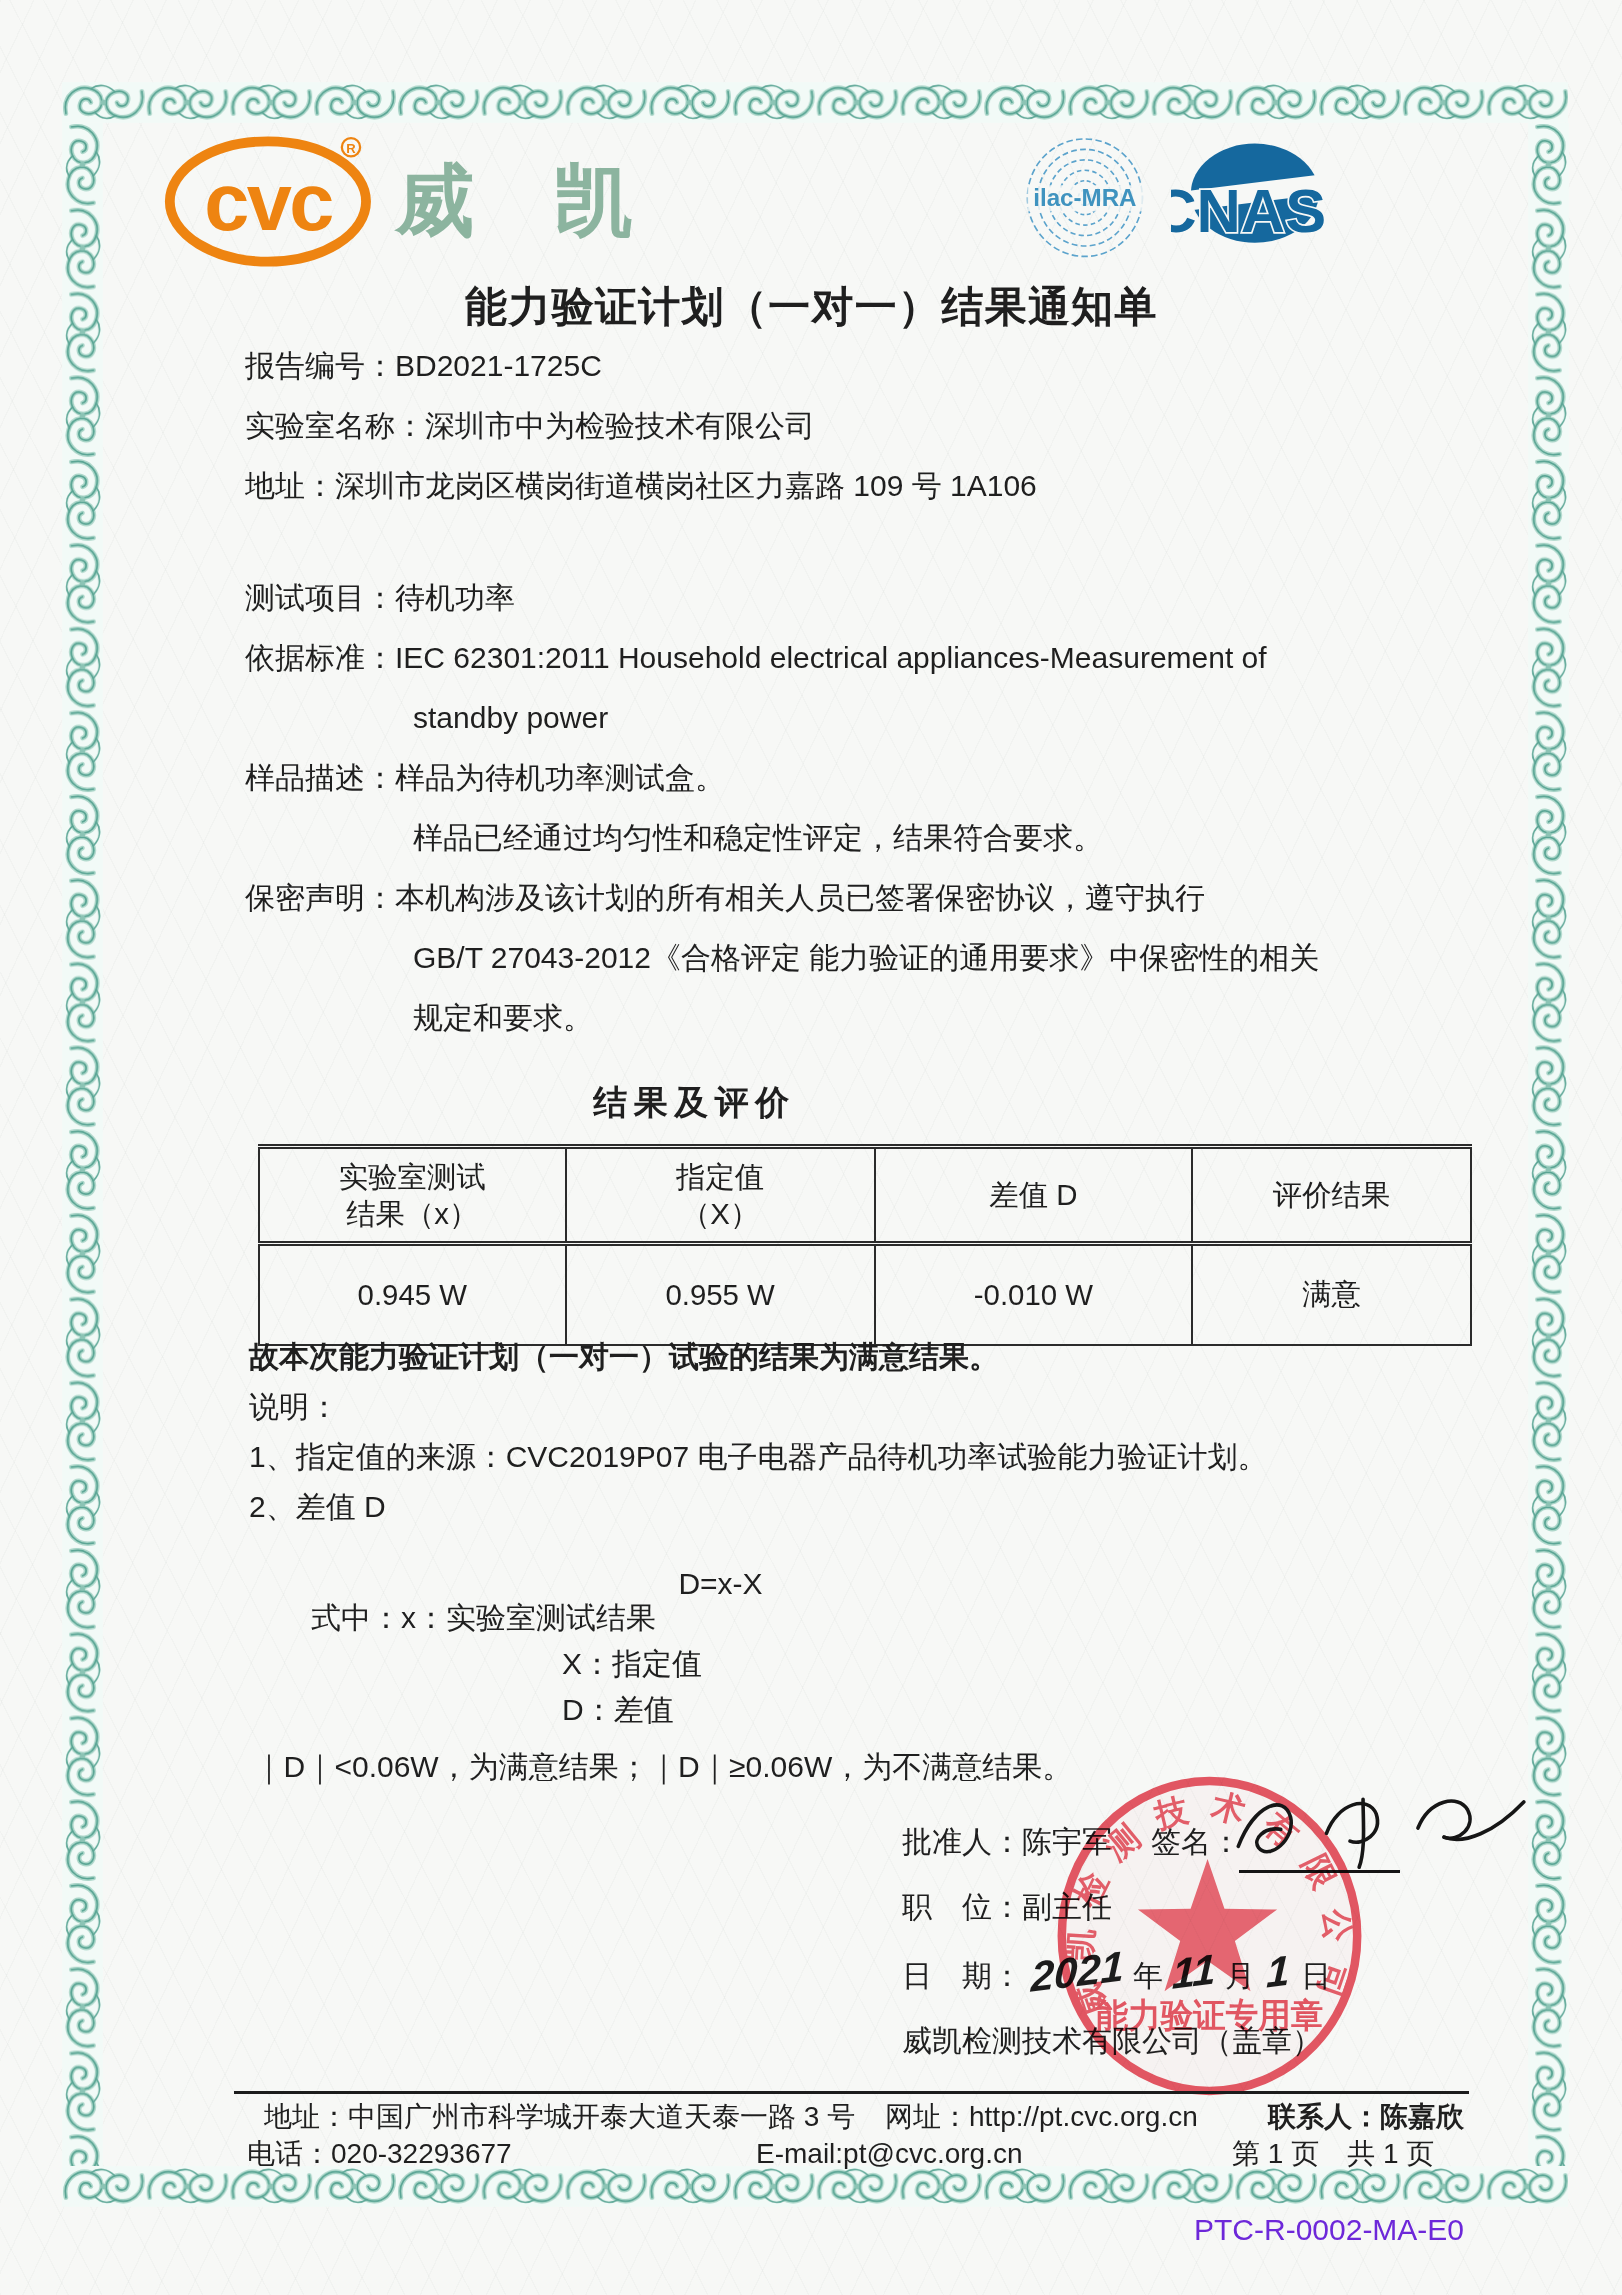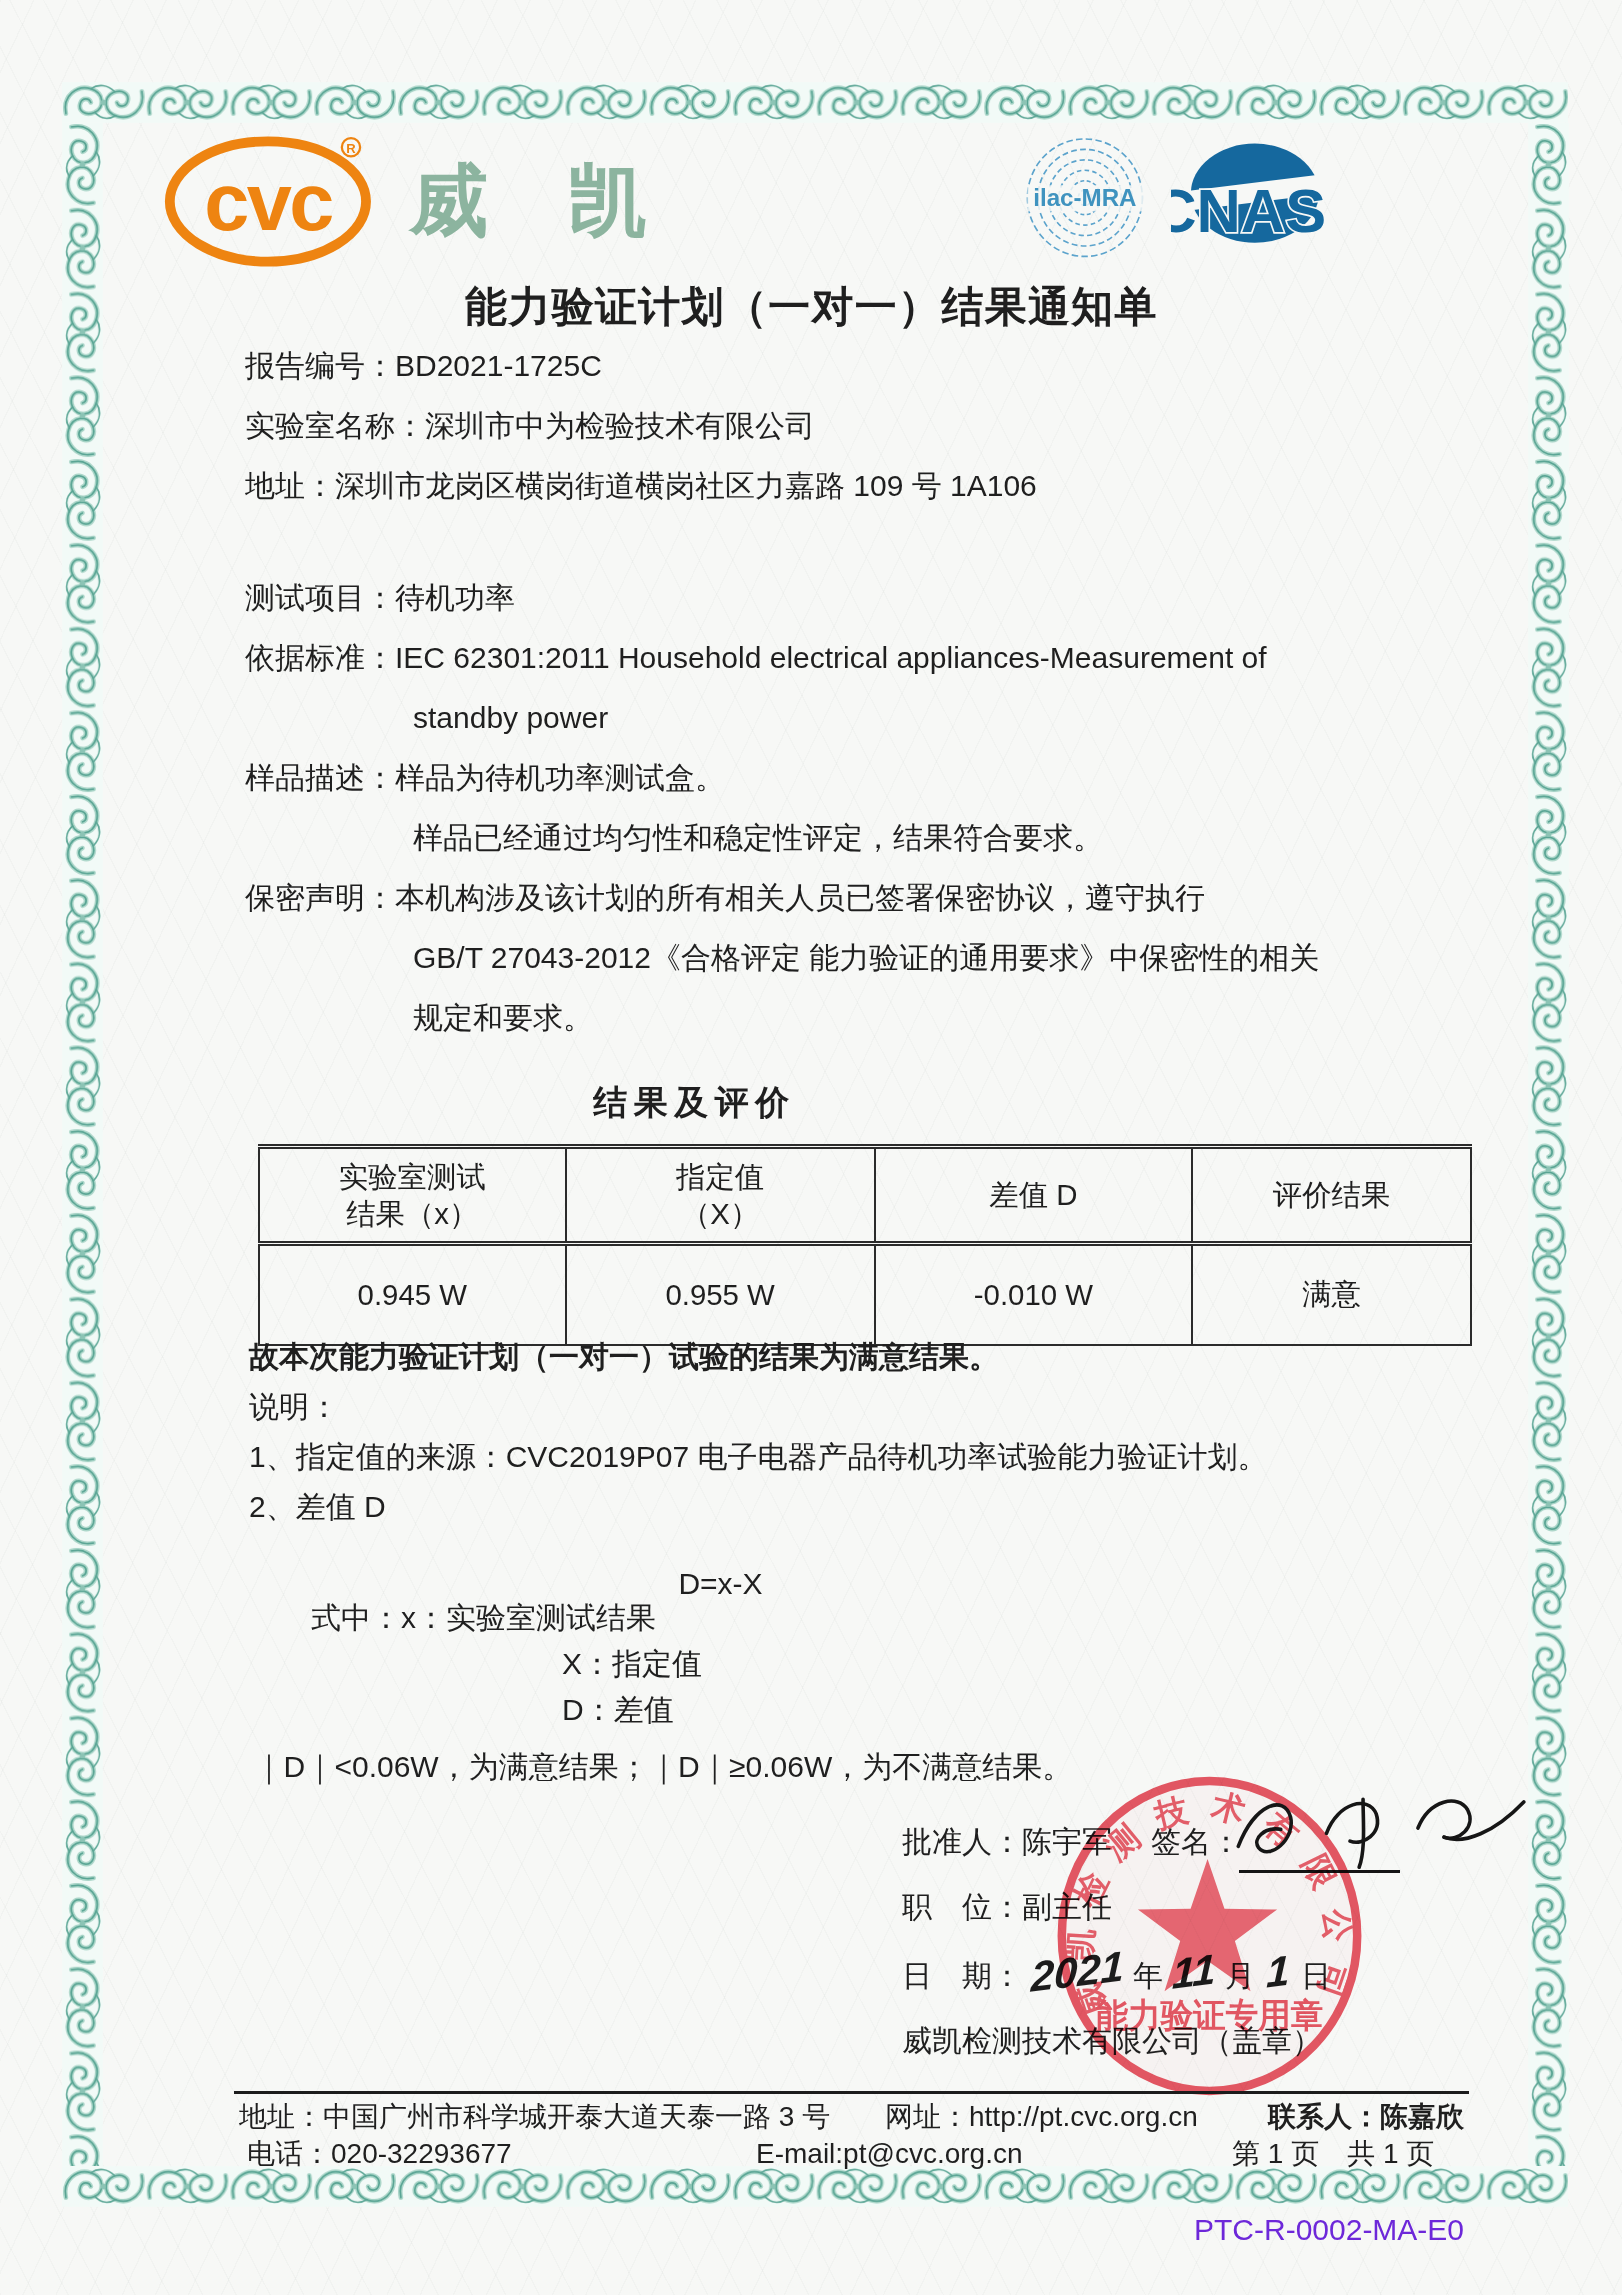--- a/index.html
+++ b/index.html
@@ -11,21 +11,21 @@
   .page::before{
     content:"";position:absolute;inset:0;pointer-events:none;
     background:
       repeating-linear-gradient(115deg, rgba(140,152,146,0.05) 0 1.3px, transparent 1.3px 30px),
       repeating-linear-gradient(63deg, rgba(140,152,146,0.05) 0 1.3px, transparent 1.3px 30px);
   }
   .abs{position:absolute;}
   
   .strip{position:absolute;}
   
-  .brand-cn{position:absolute;left:409px;top:161px;font-size:79px;line-height:79px;
+  .brand-cn{position:absolute;left:395px;top:161px;font-size:79px;line-height:79px;
     font-weight:bold;color:#8cb49f;letter-spacing:29px;white-space:nowrap;}
   .accred{position:absolute;left:1326px;top:135px;width:236px;font-weight:bold;color:#232323;}
   .accred div{font-size:18.3px;line-height:21.6px;white-space:nowrap;}
   .accred .lat{font-size:17px;}
   
   .title{position:absolute;left:0;top:283px;width:1623px;text-align:center;
     font-size:42px;line-height:47px;font-weight:bold;letter-spacing:1.3px;}
   
   .info{position:absolute;left:245px;top:336px;}
   .line{font-size:30px;line-height:60px;white-space:nowrap;}
@@ -244,21 +244,21 @@
     <g fill="none" stroke="#161616" stroke-width="5.5" stroke-linecap="round">
       <path d="M15,100 C40,35 85,20 95,55 C103,90 62,122 46,102 C36,88 56,70 80,74"></path>
       <path d="M150,80 C168,32 214,22 226,50 C236,80 206,100 186,92"></path>
       <path d="M206,28 C206,60 210,106 200,132"></path>
       <path d="M290,72 C308,28 352,20 366,44 C380,70 352,94 330,86"></path>
       <path d="M330,86 C360,98 408,78 452,32"></path>
     </g>
   </svg>
 
   <div class="foot-rule"></div>
-  <div class="fp" style="left:239px;top:2100px;"><span>地址：</span><span>中国广州市科学城开泰大道天泰一路 3 号</span></div>
+  <div class="fp" style="left:264px;top:2100px;"><span>地址：</span><span>中国广州市科学城开泰大道天泰一路 3 号</span></div>
   <div class="fp" style="left:885px;top:2100px;"><span>网址：</span><span>http://pt.cvc.org.cn</span></div>
   <div class="fp" style="left:1268px;top:2100px;font-weight:bold;"><span>联系人：</span><span>陈嘉欣</span></div>
   <div class="fp" style="left:247px;top:2137px;"><span>电话：</span><span>020-32293677</span></div>
   <div class="fp" style="left:756px;top:2137px;">E-mail:pt@cvc.org.cn</div>
   <div class="fp" style="left:1232px;top:2137px;">第 1 页　共 1 页</div>
 
   <div class="doc-code">PTC-R-0002-MA-E0</div>
 
 </div>
 

